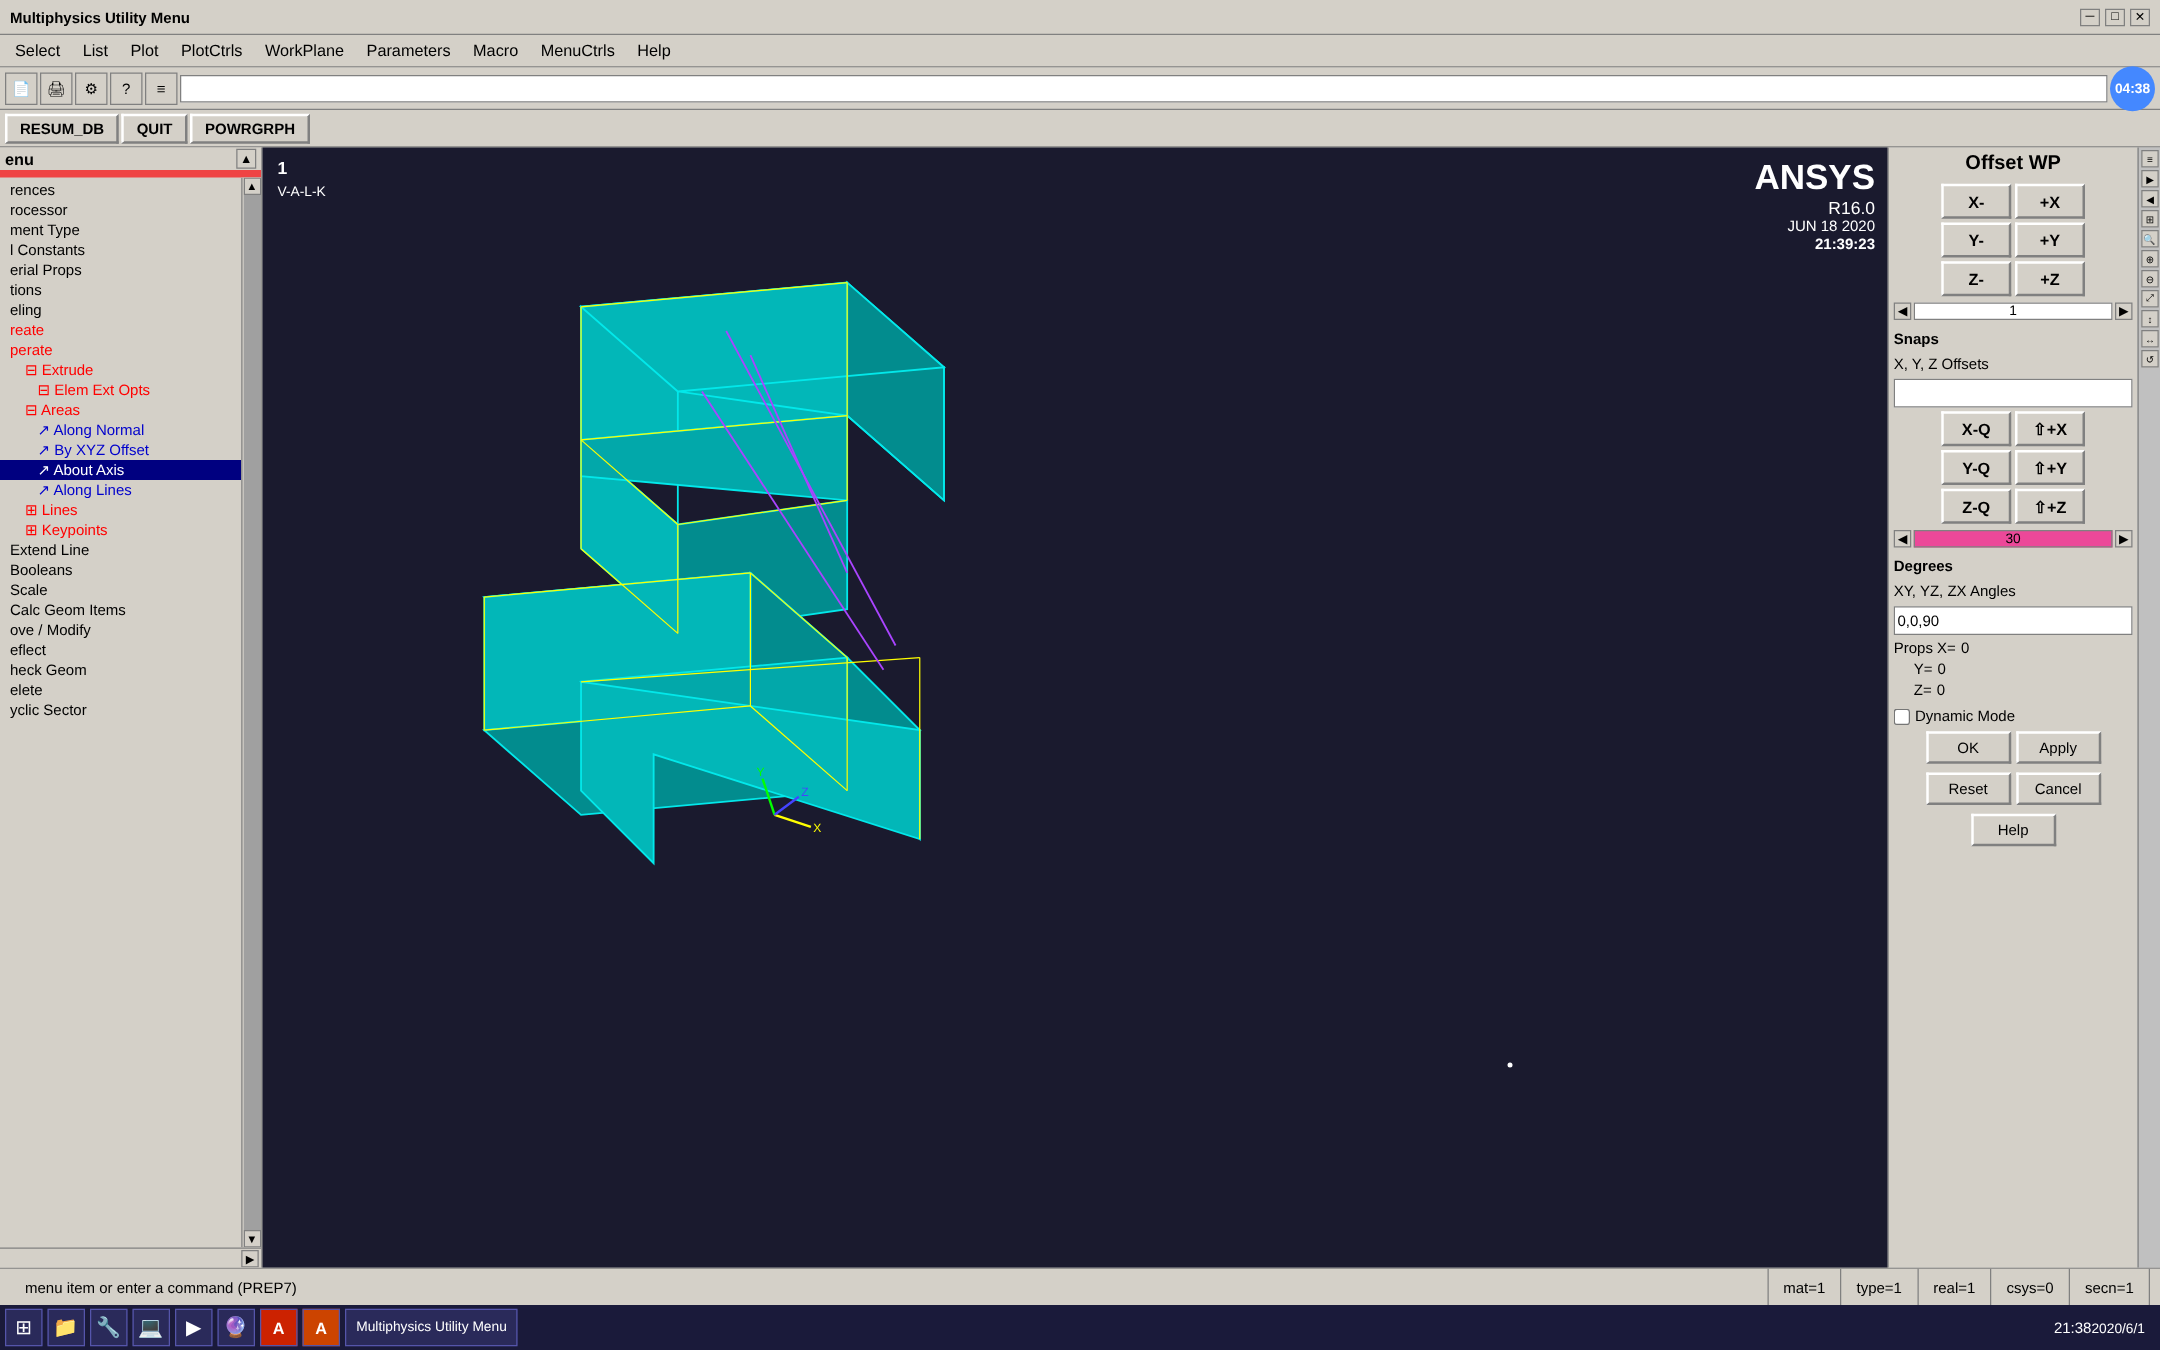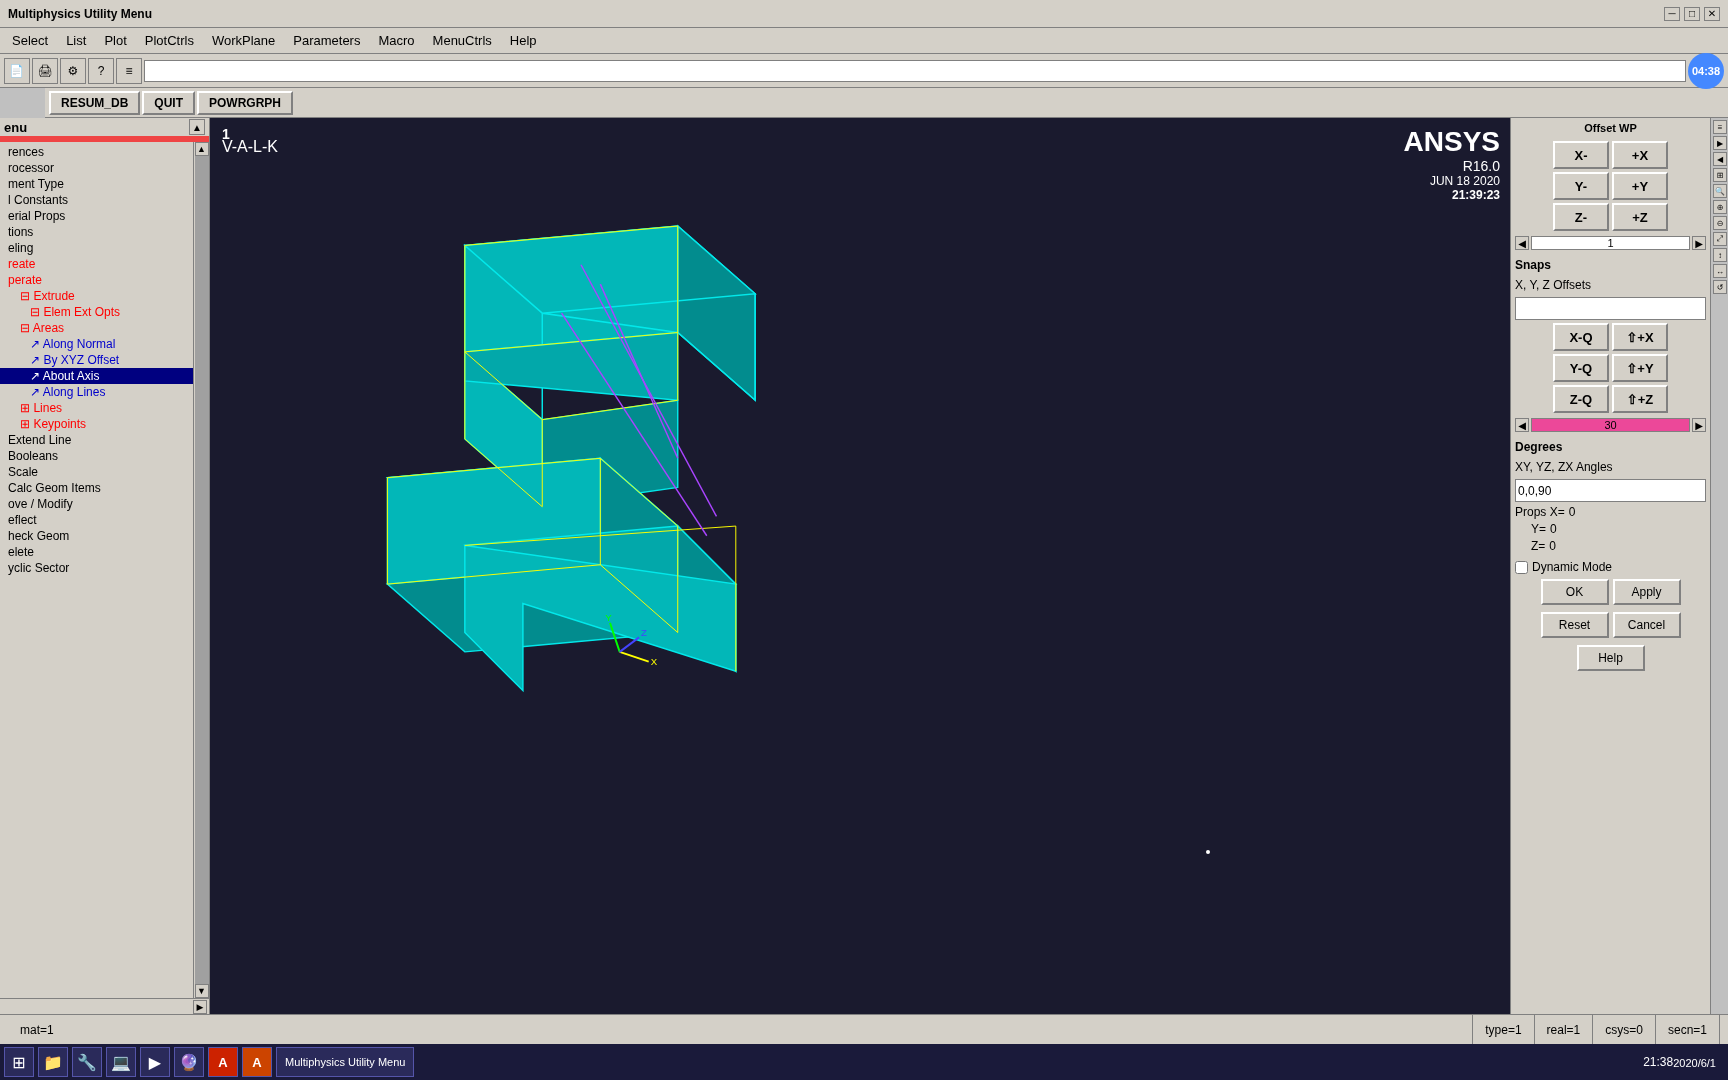--- a/index.html
+++ b/index.html
@@ -97,21 +97,20 @@
 
     
     #buttons-row {
       height: 30px;
       background: #d4d0c8;
       display: flex;
       align-items: center;
       padding: 2px 4px;
       border-bottom: 1px solid #808080;
       gap: 2px;
-      margin-left: 45px;
     }
     .action-btn {
       padding: 2px 10px;
       height: 24px;
       background: #d4d0c8;
       border: 2px solid #fff;
       border-right-color: #808080;
       border-bottom-color: #808080;
       font-size: 12px;
       cursor: pointer;
@@ -174,23 +173,23 @@
     }
     #viewport-label {
       position: absolute;
       top: 8px; left: 12px;
       color: white;
       font-size: 14px;
       font-weight: bold;
     }
     #viewport-subtitle {
       position: absolute;
-      top: 20px; left: 12px;
-      color: white;
-      font-size: 16px;
+      top: 30px; left: 12px;
+      color: white;
+      font-size: 11px;
     }
     #ansys-logo {
       position: absolute;
       top: 8px; right: 10px;
       text-align: right;
     }
     #ansys-name {
       color: white;
       font-size: 28px;
       font-weight: bold;
@@ -228,21 +227,21 @@
       width: 200px;
       background: #d4d0c8;
       border-left: 1px solid #808080;
       padding: 4px;
       display: flex;
       flex-direction: column;
       gap: 3px;
       overflow-y: auto;
     }
     #right-panel-title {
-      font-size: 11px;
+      font-size: 16px;
       font-weight: bold;
       text-align: center;
       margin-bottom: 4px;
     }
     .panel-btn-row {
       display: flex;
       gap: 3px;
       justify-content: center;
     }
     .panel-btn {
@@ -644,20 +643,21 @@
     <div class="far-right-btn">⊖</div>
     <div class="far-right-btn">⤢</div>
     <div class="far-right-btn">↕</div>
     <div class="far-right-btn">↔</div>
     <div class="far-right-btn">↺</div>
   </div>
 
 </div>
 
 <div id="status-bar">
+  <div class="status-item">menu item or enter a command (PREP7)</div>
   <div class="status-item">mat=1</div>
   <div class="status-item">type=1</div>
   <div class="status-item">real=1</div>
   <div class="status-item">csys=0</div>
   <div class="status-item">secn=1</div>
 </div>
 
 <div id="taskbar">
   <div class="taskbar-icon">⊞</div>
   <div class="taskbar-icon">📁</div>

